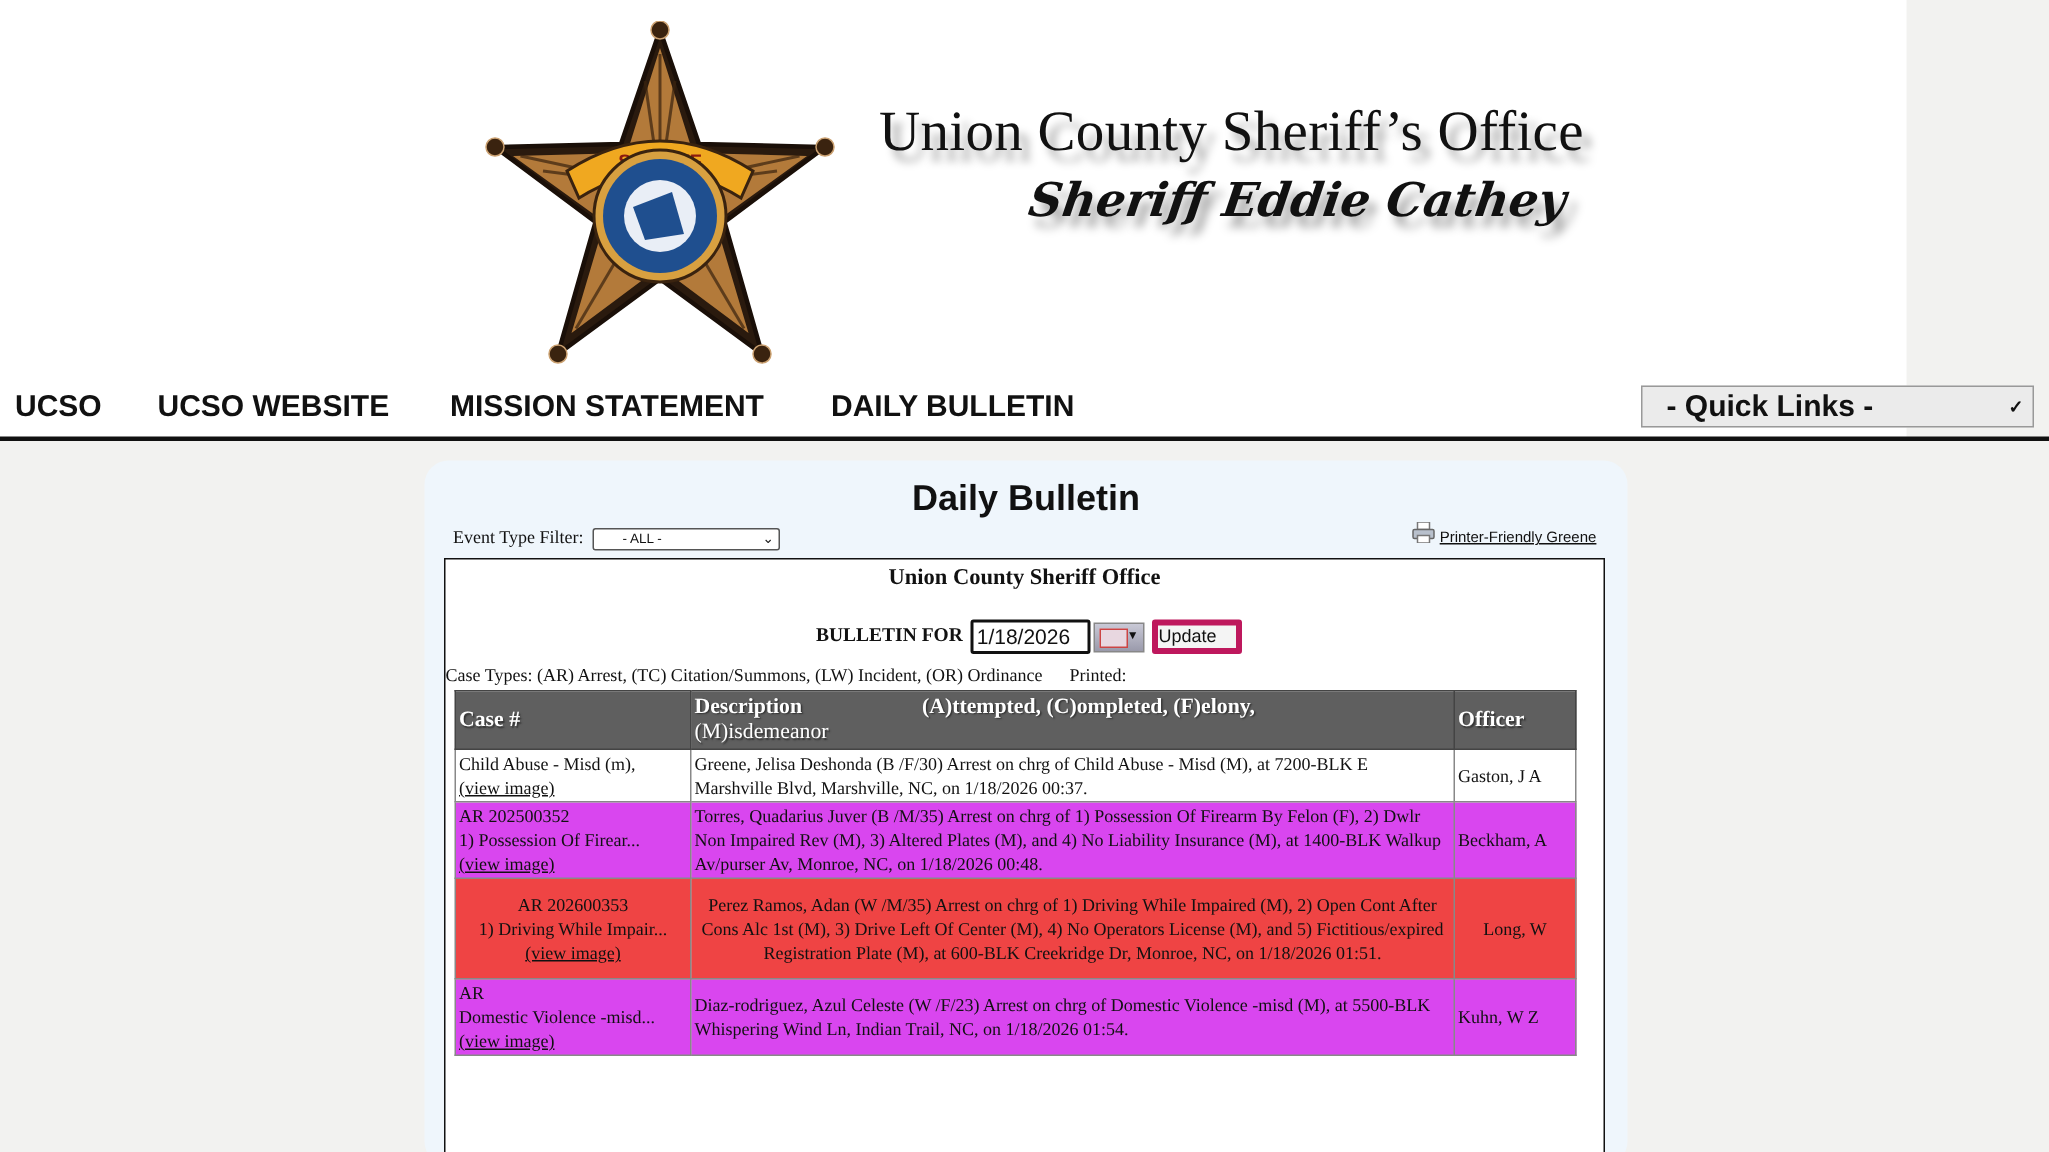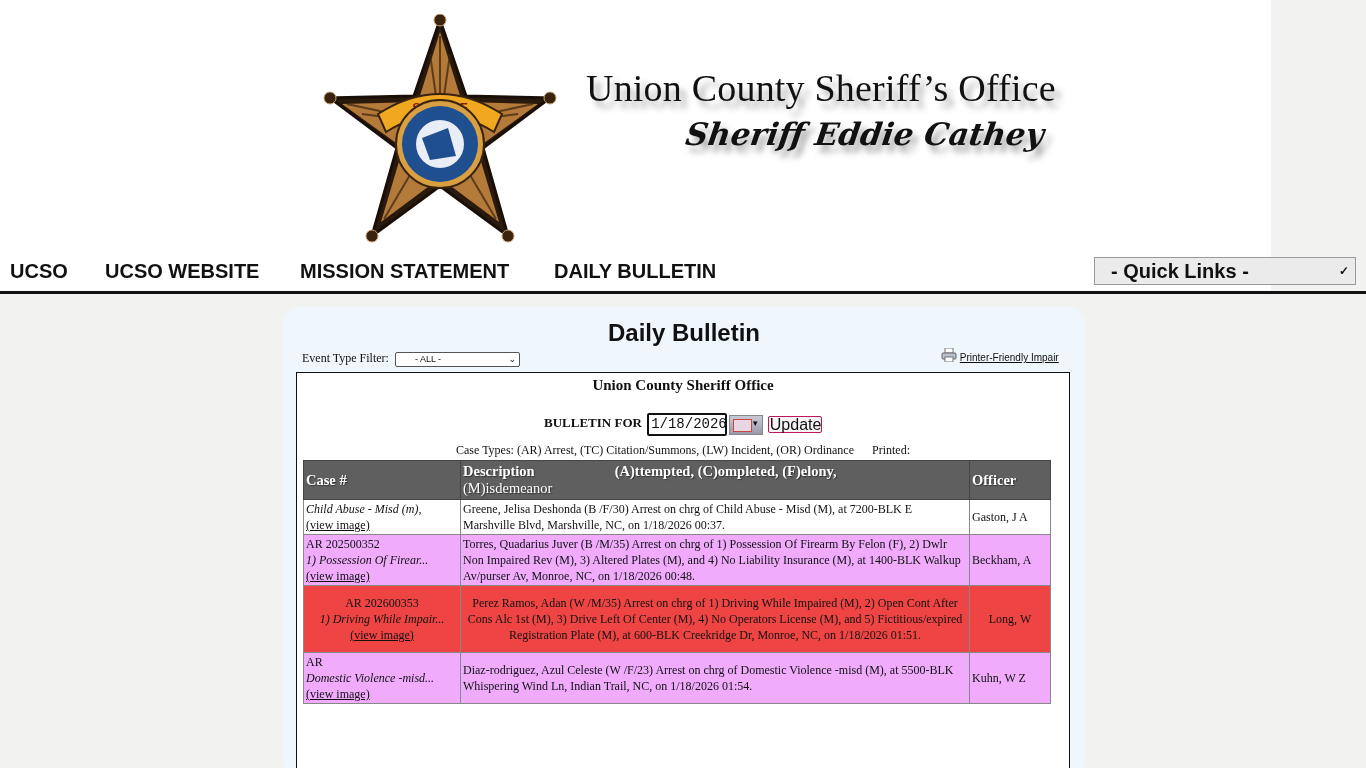--- a/index.html
+++ b/index.html
@@ -19,35 +19,35 @@
   .filter { position:absolute; left:19px; top:44px; font-size:12px; color:#111; white-space:nowrap; }
   .filter-select { display:inline-block; vertical-align:middle; width:104px; height:13px; border:1px solid #555; background:#fff; font-family:"Liberation Sans", sans-serif; font-size:9px; line-height:13px; padding-left:19px; position:relative; margin-left:3px; border-radius:2px; }
   .filter-select .chev { position:absolute; right:3px; top:0; font-size:9px; }
   .printer { position:absolute; left:658px; top:41px; font-family:"Liberation Sans", sans-serif; font-size:10px; color:#111; white-space:nowrap; }
   .printer .lnk { text-decoration:underline; }
   .printer-icon { display:inline-block; width:16px; height:14px; vertical-align:-1px; }
 
   .box { position:absolute; left:13px; top:65px; width:772px; height:410px; border:1px solid #111; background:#fff; border-bottom:none; }
   .org { position:absolute; left:0; top:4px; width:772px; text-align:center; font-weight:bold; font-size:15px; color:#111; }
   .bulletin { position:absolute; left:247px; top:40px; white-space:nowrap; font-weight:bold; font-size:13px; color:#111; }
-  .date-input { display:inline-block; vertical-align:middle; width:74px; height:19px; border:2px solid #111; border-radius:2px; font-family:Liberation Mono, monospace; font-weight:normal; font-size:14px; line-height:19px; padding-left:2px; margin-left:2px; background:#fff; }
+  .date-input { display:inline-block; vertical-align:middle; width:74px; height:19px; border:2px solid #111; border-radius:2px; font-family:Liberation Sans, sans-serif; font-weight:normal; font-size:14px; line-height:19px; padding-left:2px; margin-left:2px; background:#fff; }
   .cal-btn { display:inline-block; vertical-align:middle; width:32px; height:18px; background:linear-gradient(#c9c9d6,#9a9aab); border:1px solid #888; margin-left:2px; position:relative; }
   .cal-btn .cal { position:absolute; left:3px; top:3px; width:17px; height:11px; background:#e8d7e0; border:1px solid #c44; }
   .cal-btn .arr { position:absolute; right:3px; top:3px; font-size:8px; color:#111; }
-  .update-btn { display:inline-block; vertical-align:middle; width:52px; height:15px; border:1px solid #be185d; background:#f4f4f4; border-radius:2px; font-family:"Liberation Sans", sans-serif; font-weight:normal; font-size:16px; text-align:right; line-height:15px; margin-left:2px; }
-  .legend { position:absolute; left:0; top:70px; width:772px; text-align:center; font-size:12px; color:#111; white-space:nowrap; }
+  .update-btn { display:inline-block; vertical-align:middle; width:52px; height:15px; border:4px solid #be185d; background:#f4f4f4; border-radius:2px; font-family:"Liberation Sans", sans-serif; font-weight:normal; font-size:12px; text-align:left; line-height:15px; margin-left:2px; }
+  .legend { position:absolute; left:0; top:70px; width:772px; text-align:left; font-size:12px; color:#111; white-space:nowrap; }
   .legend .printed { margin-left:18px; }
 
   table.bt { position:absolute; left:6px; top:87px; border-collapse:collapse; font-size:12px; color:#111; }
   table.bt th { background:#5f5f5f; color:#fff; text-align:left; font-weight:bold; font-size:14.5px; border:1px solid #444; padding:1px 2px; vertical-align:middle; line-height:17px; text-shadow:1px 1px 1px #333; }
   table.bt td { border:1px solid #888; padding:1px 2px; vertical-align:middle; line-height:16px; }
   tr.odd td { background:#ef4444;text-align:center; }
-  tr.even td { background:#f0abfc; }
+  tr.even td { background:#d946ef; }
   tr.first td { background:#fff; }
-  .case-desc { font-style:italic; }
+  .case-desc { }
   .view { text-decoration:underline; color:#111; }
 </style>
 </head>
 <body>
 
 <div class="header">
   <svg class="badge" viewBox="0 0 244 230">
     <polygon points="122,6 148,82 232,84 165,134 190,222 122,172 54,222 79,134 12,84 96,82" fill="#2a1a0e" stroke="#1a0f08" stroke-width="3"></polygon>
     <polygon points="122,18 144,88 220,90 159,134 181,208 122,164 63,208 85,134 24,90 100,88" fill="#b37a3a"></polygon>
     <g stroke="#3a230f" stroke-width="2" opacity="0.7">
@@ -97,21 +97,21 @@
       <span>- ALL -</span>
       <span class="chev">⌄</span>
     </span>
   </div>
   <div class="printer">
     <svg class="printer-icon" viewBox="0 0 16 14">
       <rect x="4" y="0" width="8" height="5" fill="#fff" stroke="#777"></rect>
       <rect x="1" y="5" width="14" height="6" rx="1" fill="#b8c0cc" stroke="#666"></rect>
       <rect x="4" y="9" width="8" height="5" fill="#fff" stroke="#777"></rect>
     </svg>
-    <span class="lnk">Printer-Friendly Impair</span>
+    <span class="lnk">Printer-Friendly Greene</span>
   </div>
 
   <div class="box">
     <div class="org">Union County Sheriff Office</div>
     <div class="bulletin">
       <span>BULLETIN FOR</span>
       <span class="date-input">1/18/2026</span><span class="cal-btn"><span class="cal"></span><span class="arr">▼</span></span>
       <span class="update-btn">Update</span>
     </div>
     <div class="legend">

